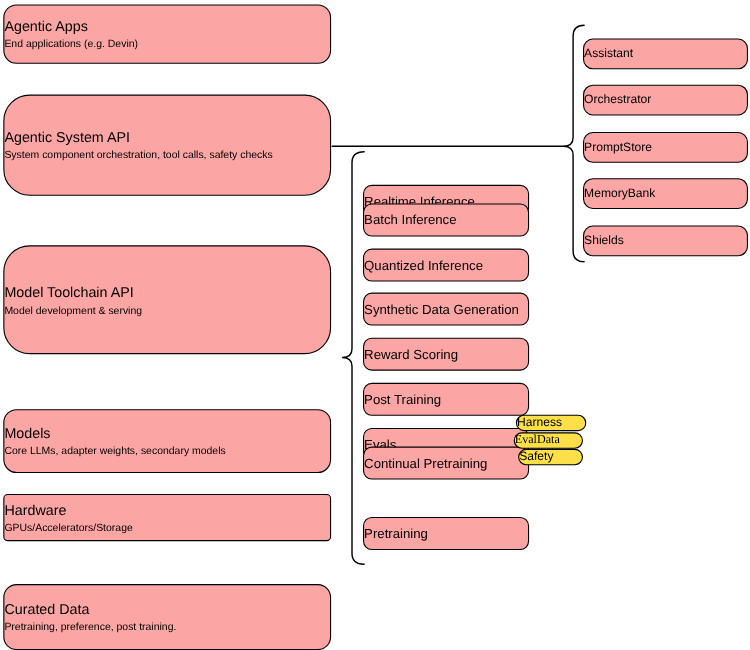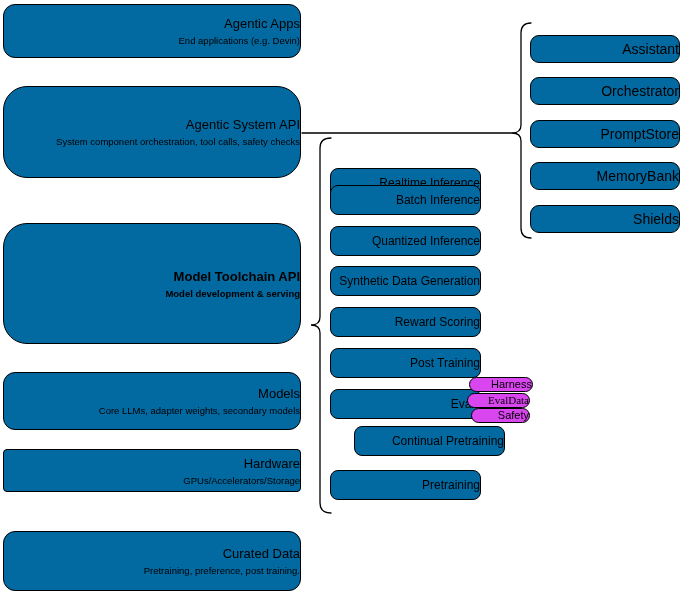--- a/index.html
+++ b/index.html
@@ -2,32 +2,32 @@
 <html><head>
 <meta charset="utf-8">
 <style>
   html,body{margin:0;padding:0;background:#ffffff;}
   .canvas{
     position:relative;width:682px;height:591px;background:#ffffff;
     font-family:"Liberation Sans",sans-serif;color:#000;overflow:hidden;
   }
   .wires{position:absolute;left:0;top:0;width:682px;height:591px;pointer-events:none;}
   .box{
-    position:absolute;box-sizing:border-box;background:#0369a1;
+    position:absolute;box-sizing:border-box;background:#fca5a5;
     border:1.3px solid #000;display:flex;flex-direction:column;
-    align-items:flex-end;justify-content:center;text-align:center;
+    align-items:flex-start;justify-content:center;text-align:center;
   }
   .layer{left:3px;width:298px;}
   .layer .title{font-size:13px;line-height:15px;white-space:nowrap;}
   .layer .subtitle{font-size:9.5px;line-height:11px;margin-top:4px;white-space:nowrap;}
   .mid{left:330px;width:151px;height:30px;border-radius:8px;font-size:12px;white-space:nowrap;}
-  .right{left:530px;width:150px;height:28px;border-radius:9px;font-size:14px;white-space:nowrap;}
+  .right{left:530px;width:150px;height:28px;border-radius:9px;font-size:11px;white-space:nowrap;}
   .pill{
-    position:absolute;box-sizing:border-box;background:#d946ef;border:1.3px solid #000;
-    border-radius:8px;height:15px;display:flex;align-items:center;justify-content:flex-end;
+    position:absolute;box-sizing:border-box;background:#fde047;border:1.3px solid #000;
+    border-radius:8px;height:15px;display:flex;align-items:center;justify-content:flex-start;
     font-size:11px;line-height:13px;white-space:nowrap;z-index:2;
   }
 </style>
 </head>
 <body>
 
 <div class="canvas">
 
   <svg class="wires" viewBox="0 0 682 591">
 
@@ -41,21 +41,21 @@
   <div class="box layer" style="top:4px;height:54px;border-radius:12px;">
     <div class="title">Agentic Apps</div>
     <div class="subtitle">End applications (e.g. Devin)</div>
   </div>
 
   <div class="box layer" style="top:86px;height:92px;border-radius:24px;">
     <div class="title">Agentic System API</div>
     <div class="subtitle">System component orchestration, tool calls, safety checks</div>
   </div>
 
-  <div class="box layer" style="top:223px;height:121px;border-radius:24px;font-weight:bold;">
+  <div class="box layer" style="top:223px;height:99px;border-radius:24px;">
     <div class="title">Model Toolchain API</div>
     <div class="subtitle">Model development &amp; serving</div>
   </div>
 
   <div class="box layer" style="top:372px;height:58px;border-radius:12px;">
     <div class="title">Models</div>
     <div class="subtitle">Core LLMs, adapter weights, secondary models</div>
   </div>
 
   <div class="box layer" style="top:449px;height:43px;border-radius:4px;">
@@ -82,21 +82,21 @@
   </div>
   <div class="box mid" style="top:307px;">
     <span>Reward Scoring</span>
   </div>
   <div class="box mid" style="top:348px;">
     <span>Post Training</span>
   </div>
   <div class="box mid" style="top:389px;">
     <span>Evals</span>
   </div>
-  <div class="box mid" style="top:426px;margin-left:24px;">
+  <div class="box mid" style="top:406px;">
     <span>Continual Pretraining</span>
   </div>
   <div class="box mid" style="top:470px;">
     <span>Pretraining</span>
   </div>
 
   <div class="pill" style="left:469px;top:377px;width:64px;">
     <span>Harness</span>
   </div>
   <div class="pill" style="left:467px;top:393px;width:63px;font-family:Liberation Serif, serif;">

